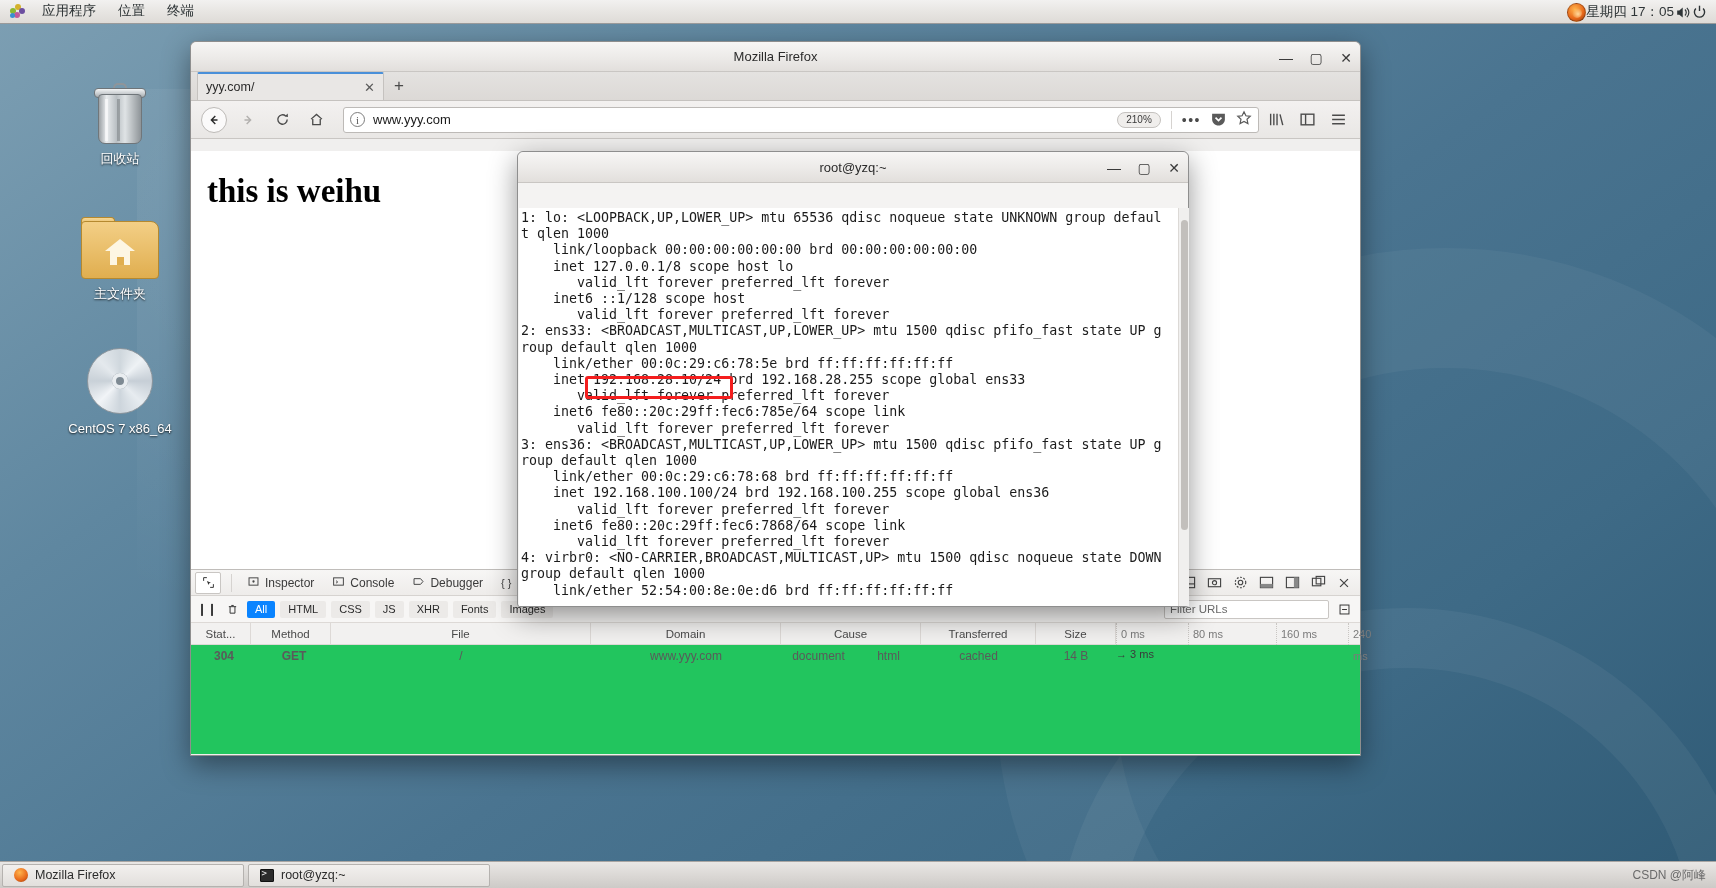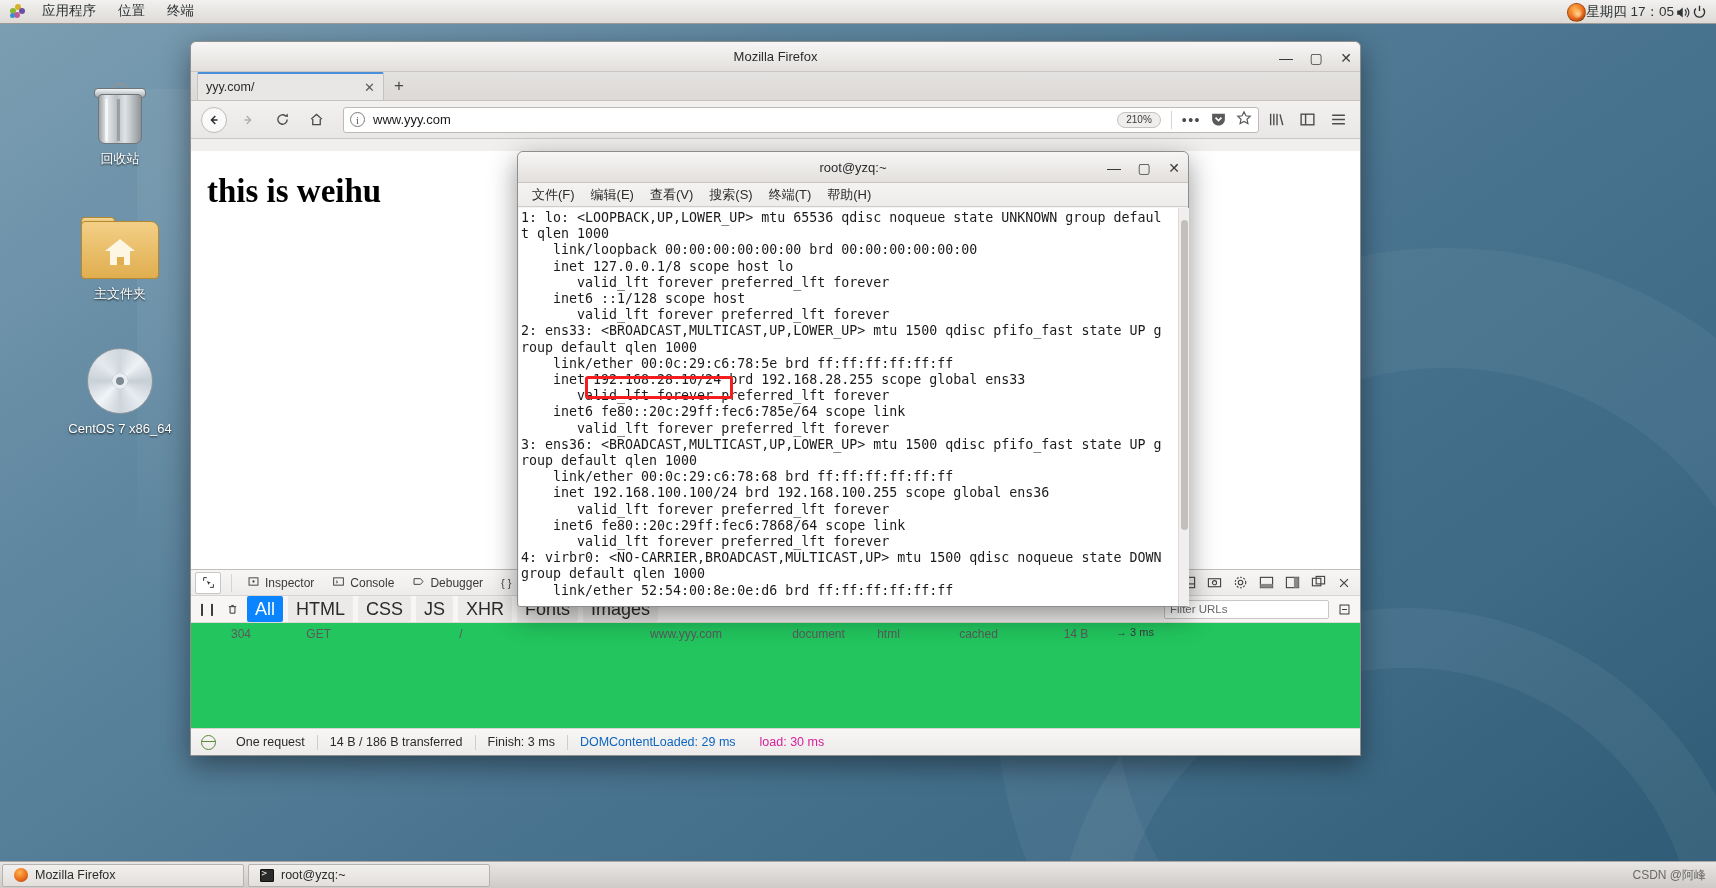--- a/index.html
+++ b/index.html
@@ -313,41 +313,41 @@
   .dt-right { margin-left:auto; display:flex; align-items:center; gap:10px; padding-right:8px; }
   .dt-ico { width:16px;height:16px;color:#444; display:flex;align-items:center;justify-content:center; }
 
   #dt-filterbar {
     height: 27px; display:flex; align-items:center; gap: 5px;
     background:#f7f6f5; border-bottom:1px solid #ddd9d6;
     padding: 0 6px;
   }
   .fb-ico { width:20px;height:20px;display:flex;align-items:center;justify-content:center;color:#3a3a3a;font-size:12px; }
   .chip {
-    padding: 2.5px 8px; border-radius: 2px; font-size: 18px;
+    padding: 2.5px 8px; border-radius: 2px; font-size: 11px;
     background:#eceae8; color:#2b2b2b;
   }
   .chip.on { background:#0a84ff; color:#fff; }
   #dt-search {
     margin-left: auto; width: 165px; height: 19px;
     background:#fff; border:1px solid #c9c6c3; border-radius:2px;
     font-size: 11.5px; color:#6a6a6a; display:flex; align-items:center; padding: 0 5px;
   }
   #dt-colhdr {
     height: 22px; display:flex; align-items:center;
     background:#f2f1f0; border-bottom:1px solid #ddd9d6;
     font-size: 11.5px; color:#4a4a4a;
   }
   #dt-colhdr .c { text-align:center; border-right:1px solid #ddd9d6; height:22px; line-height:22px; }
   #dt-row {
     height: 22px; display:flex; align-items:center;
     font-size: 12px; color:#5a5a5a;
   }
   #dt-row .c { text-align:center; height:22px; line-height:22px; }
-  #dt-row .c.left { text-align:right; padding-left:6px; }
+  #dt-row .c.left { text-align:center; padding-left:6px;font-weight:bold; }
   .wf-ticks { position:relative; height:22px; }
   .wf-tick { position:absolute; top:0; font-size:11px; color:#7a7a7a; border-left:1px dotted #c9c6c3; padding-left:4px; height:22px; line-height:22px;}
   .wf-lbl { position:absolute; top:3px; font-size:11px; color:#3a3a3a; }
 
   #ff-statusbar {
     position:absolute; left:0; bottom:0; width:1169px; height:27px;
     background: linear-gradient(180deg,#f7f6f5,#eeecea);
     border-top: 1px solid #d6d3d0;
     display:flex; align-items:center; gap: 0; font-size: 12.5px; color:#2b2b2b;
   }
@@ -716,67 +716,63 @@
       <span class="chip">Images</span>
       <span id="dt-search">Filter URLs</span>
       <span class="fb-ico">
         <svg viewBox="0 0 16 16" width="13" height="13">
             <rect x="2.5" y="2.5" width="11" height="11" fill="none" stroke="#333" stroke-width="1.2"></rect>
             <path stroke="#333" stroke-width="1.2" d="M5 8h6"></path>
           </svg>
       </span>
     </div>
 
+    <div id="dt-colhdr">
+      <span class="c" style="width:60px">Stat...</span>
+      <span class="c" style="width:80px">Method</span>
+      <span class="c" style="width:260px">File</span>
+      <span class="c" style="width:190px">Domain</span>
+      <span class="c" style="width:140px">Cause</span>
+      <span class="c" style="width:115px">Transferred</span>
+      <span class="c" style="width:80px">Size</span>
+      <span class="wf-ticks" style="flex:1">
+        <span class="wf-tick" style="left:0px">0 ms</span>
+        <span class="wf-tick" style="left:72px">80 ms</span>
+        <span class="wf-tick" style="left:160px">160 ms</span>
+        <span class="wf-tick" style="left:232px">240 ms</span>
+      </span>
+    </div>
 
     <div id="dt-row">
       <span class="c left" style="width:60px">304</span>
       <span class="c left" style="width:80px">GET</span>
       <span class="c" style="width:260px">/</span>
       <span class="c" style="width:190px">www.yyy.com</span>
       <span class="c" style="width:75px">document</span>
       <span class="c" style="width:65px">html</span>
       <span class="c" style="width:115px">cached</span>
       <span class="c" style="width:80px">14 B</span>
       <span class="wf-ticks" style="flex:1">
         <span class="wf-lbl" style="left:0px">→ 3 ms</span>
       </span>
     </div>
   </div>
 
-  <div id="ff-statusbar">
-    <span class="status-globe"></span>
-    <span class="sb">One request</span>
-    <span class="vsep"></span>
-    <span class="sb">14 B / 186 B transferred</span>
-    <span class="vsep"></span>
-    <span class="sb">Finish: 3 ms</span>
-    <span class="vsep"></span>
-    <span class="sb dcl">DOMContentLoaded: 29 ms</span>
-    <span class="sb ld">load: 30 ms</span>
-  </div>
 </div>
 
 <div class="win" id="terminal-window">
   <div class="win-title" id="term-titlebar">
     <span>root@yzq:~</span>
     <span class="win-btns">
       <span class="wb">—</span>
       <span class="wb">▢</span>
       <span class="wb">✕</span>
     </span>
   </div>
 
-  <div id="term-menubar">
-    <span class="m">文件(F)</span>
-    <span class="m">编辑(E)</span>
-    <span class="m">查看(V)</span>
-    <span class="m">搜索(S)</span>
-    <span class="m">终端(T)</span>
-    <span class="m">帮助(H)</span>
-  </div>
 
   <div id="term-body">
     <div id="term-text">1: lo: &lt;LOOPBACK,UP,LOWER_UP&gt; mtu 65536 qdisc noqueue state UNKNOWN group defaul
 t qlen 1000
     link/loopback 00:00:00:00:00:00 brd 00:00:00:00:00:00
     inet 127.0.0.1/8 scope host lo
        valid_lft forever preferred_lft forever
     inet6 ::1/128 scope host
        valid_lft forever preferred_lft forever
 2: ens33: &lt;BROADCAST,MULTICAST,UP,LOWER_UP&gt; mtu 1500 qdisc pfifo_fast state UP g

